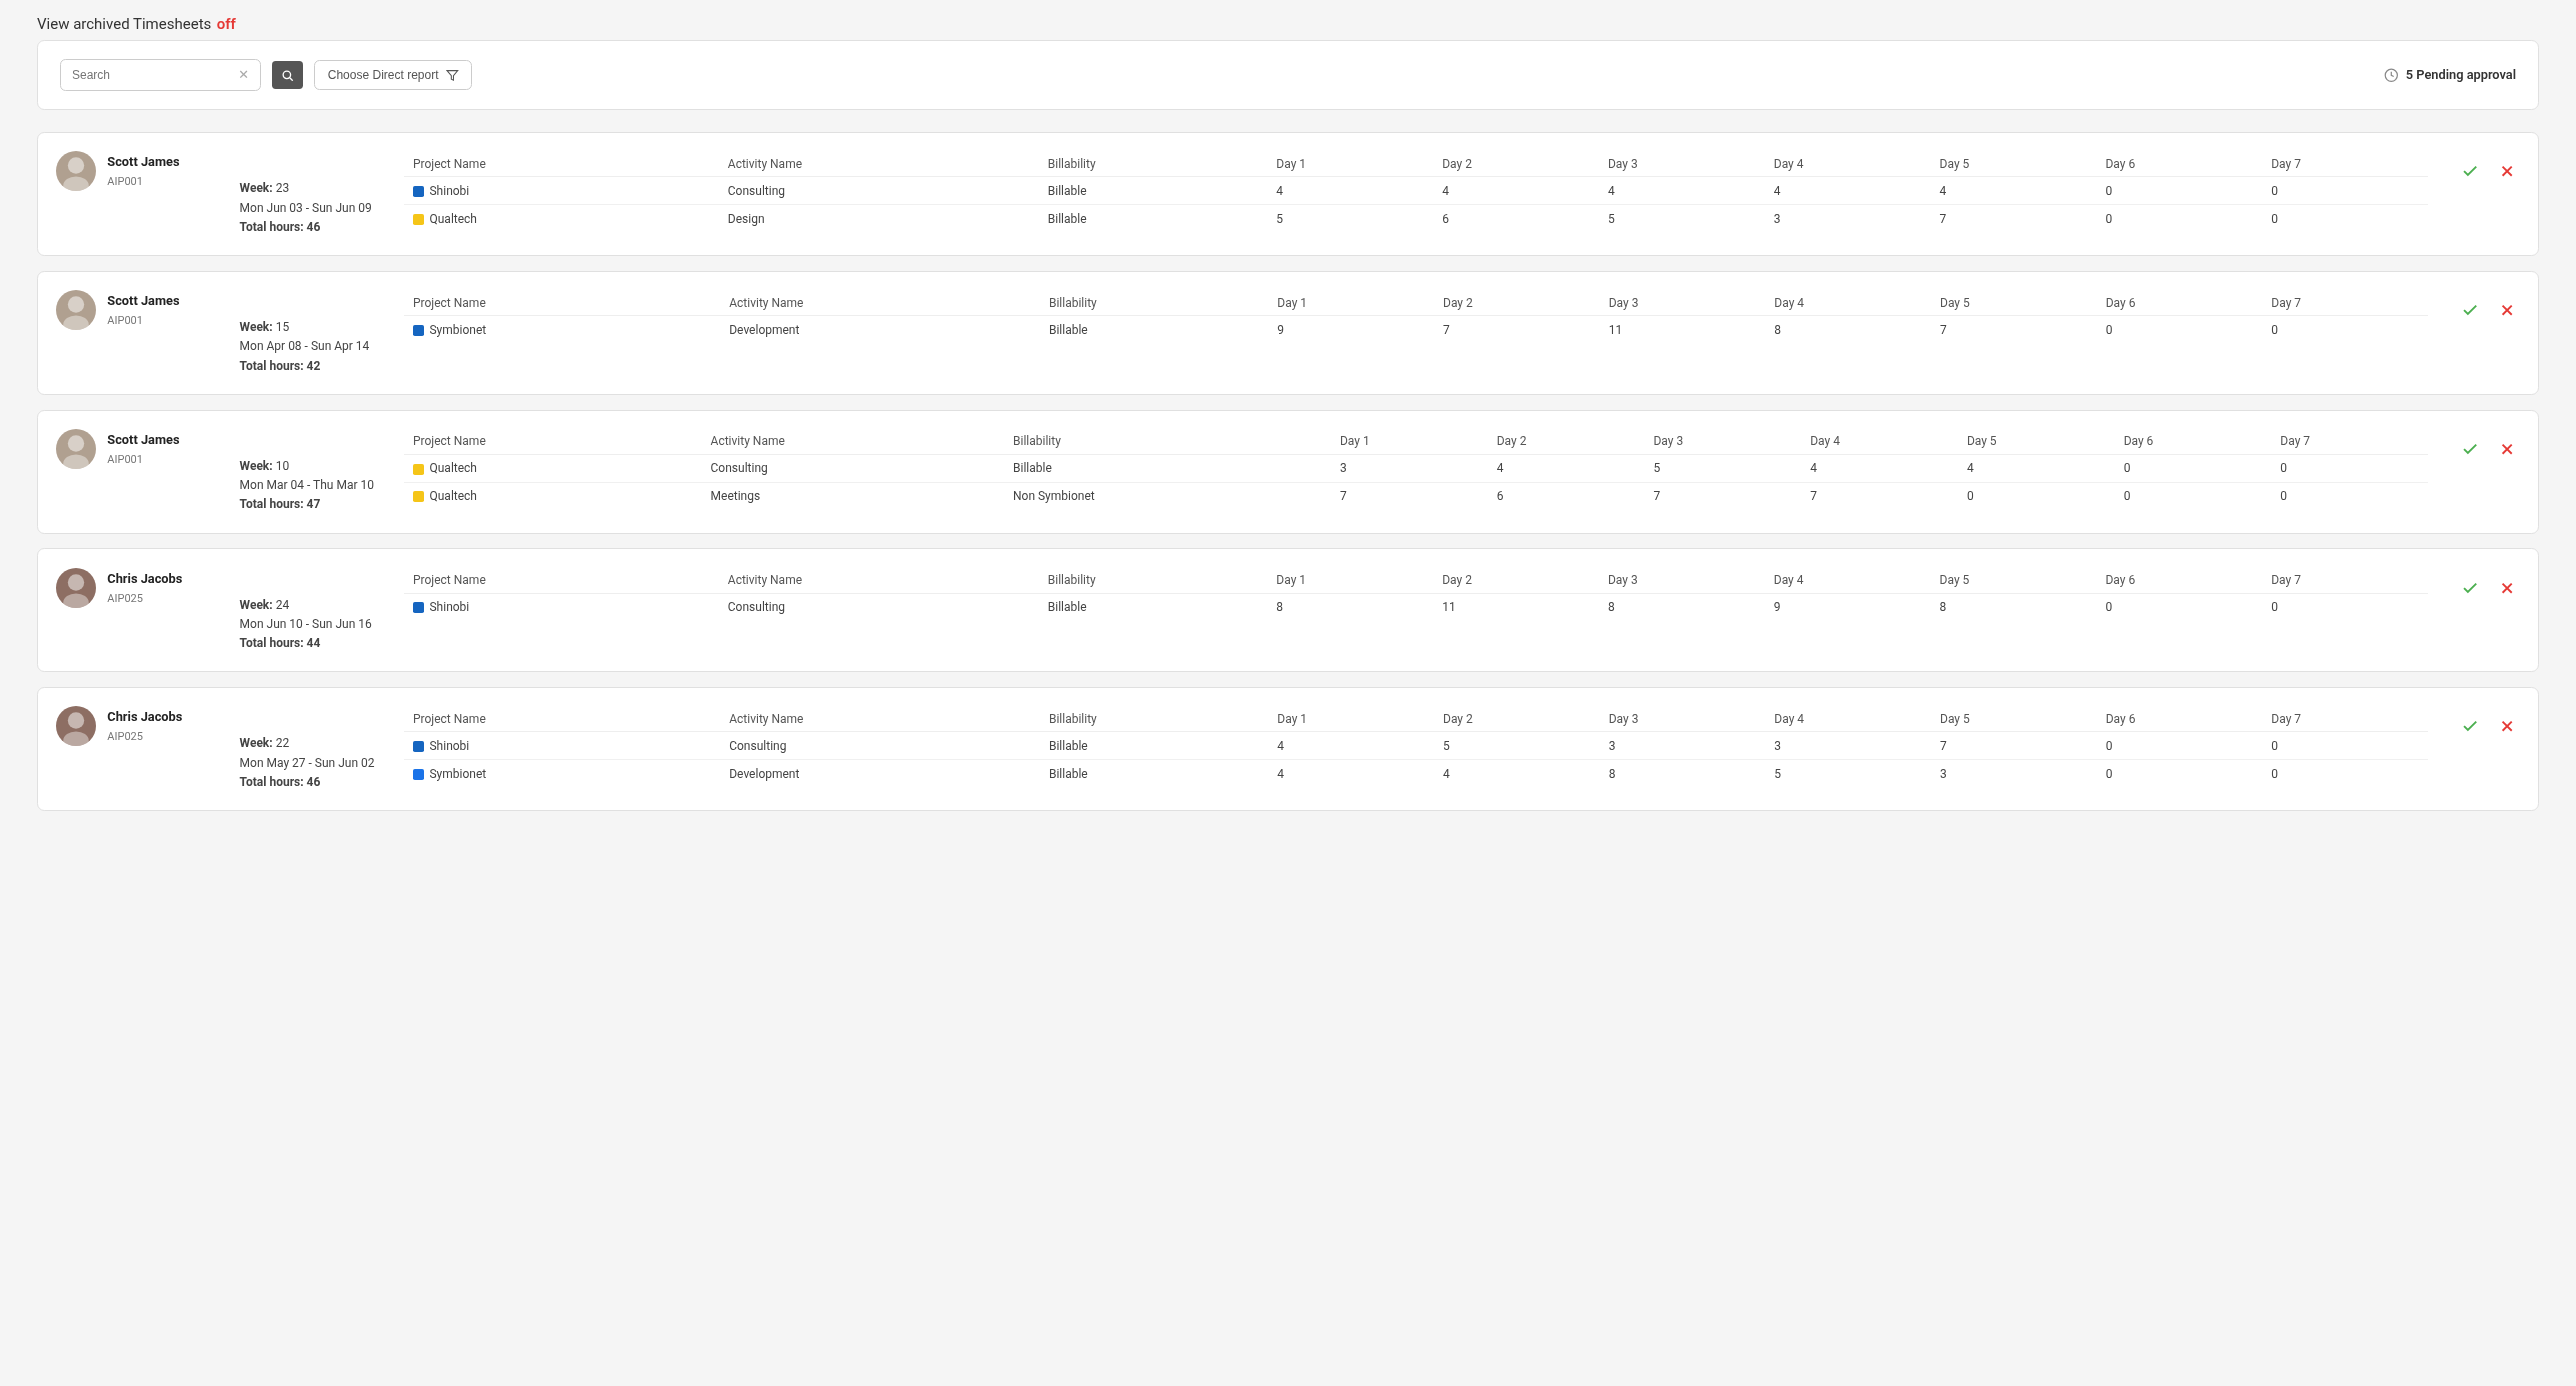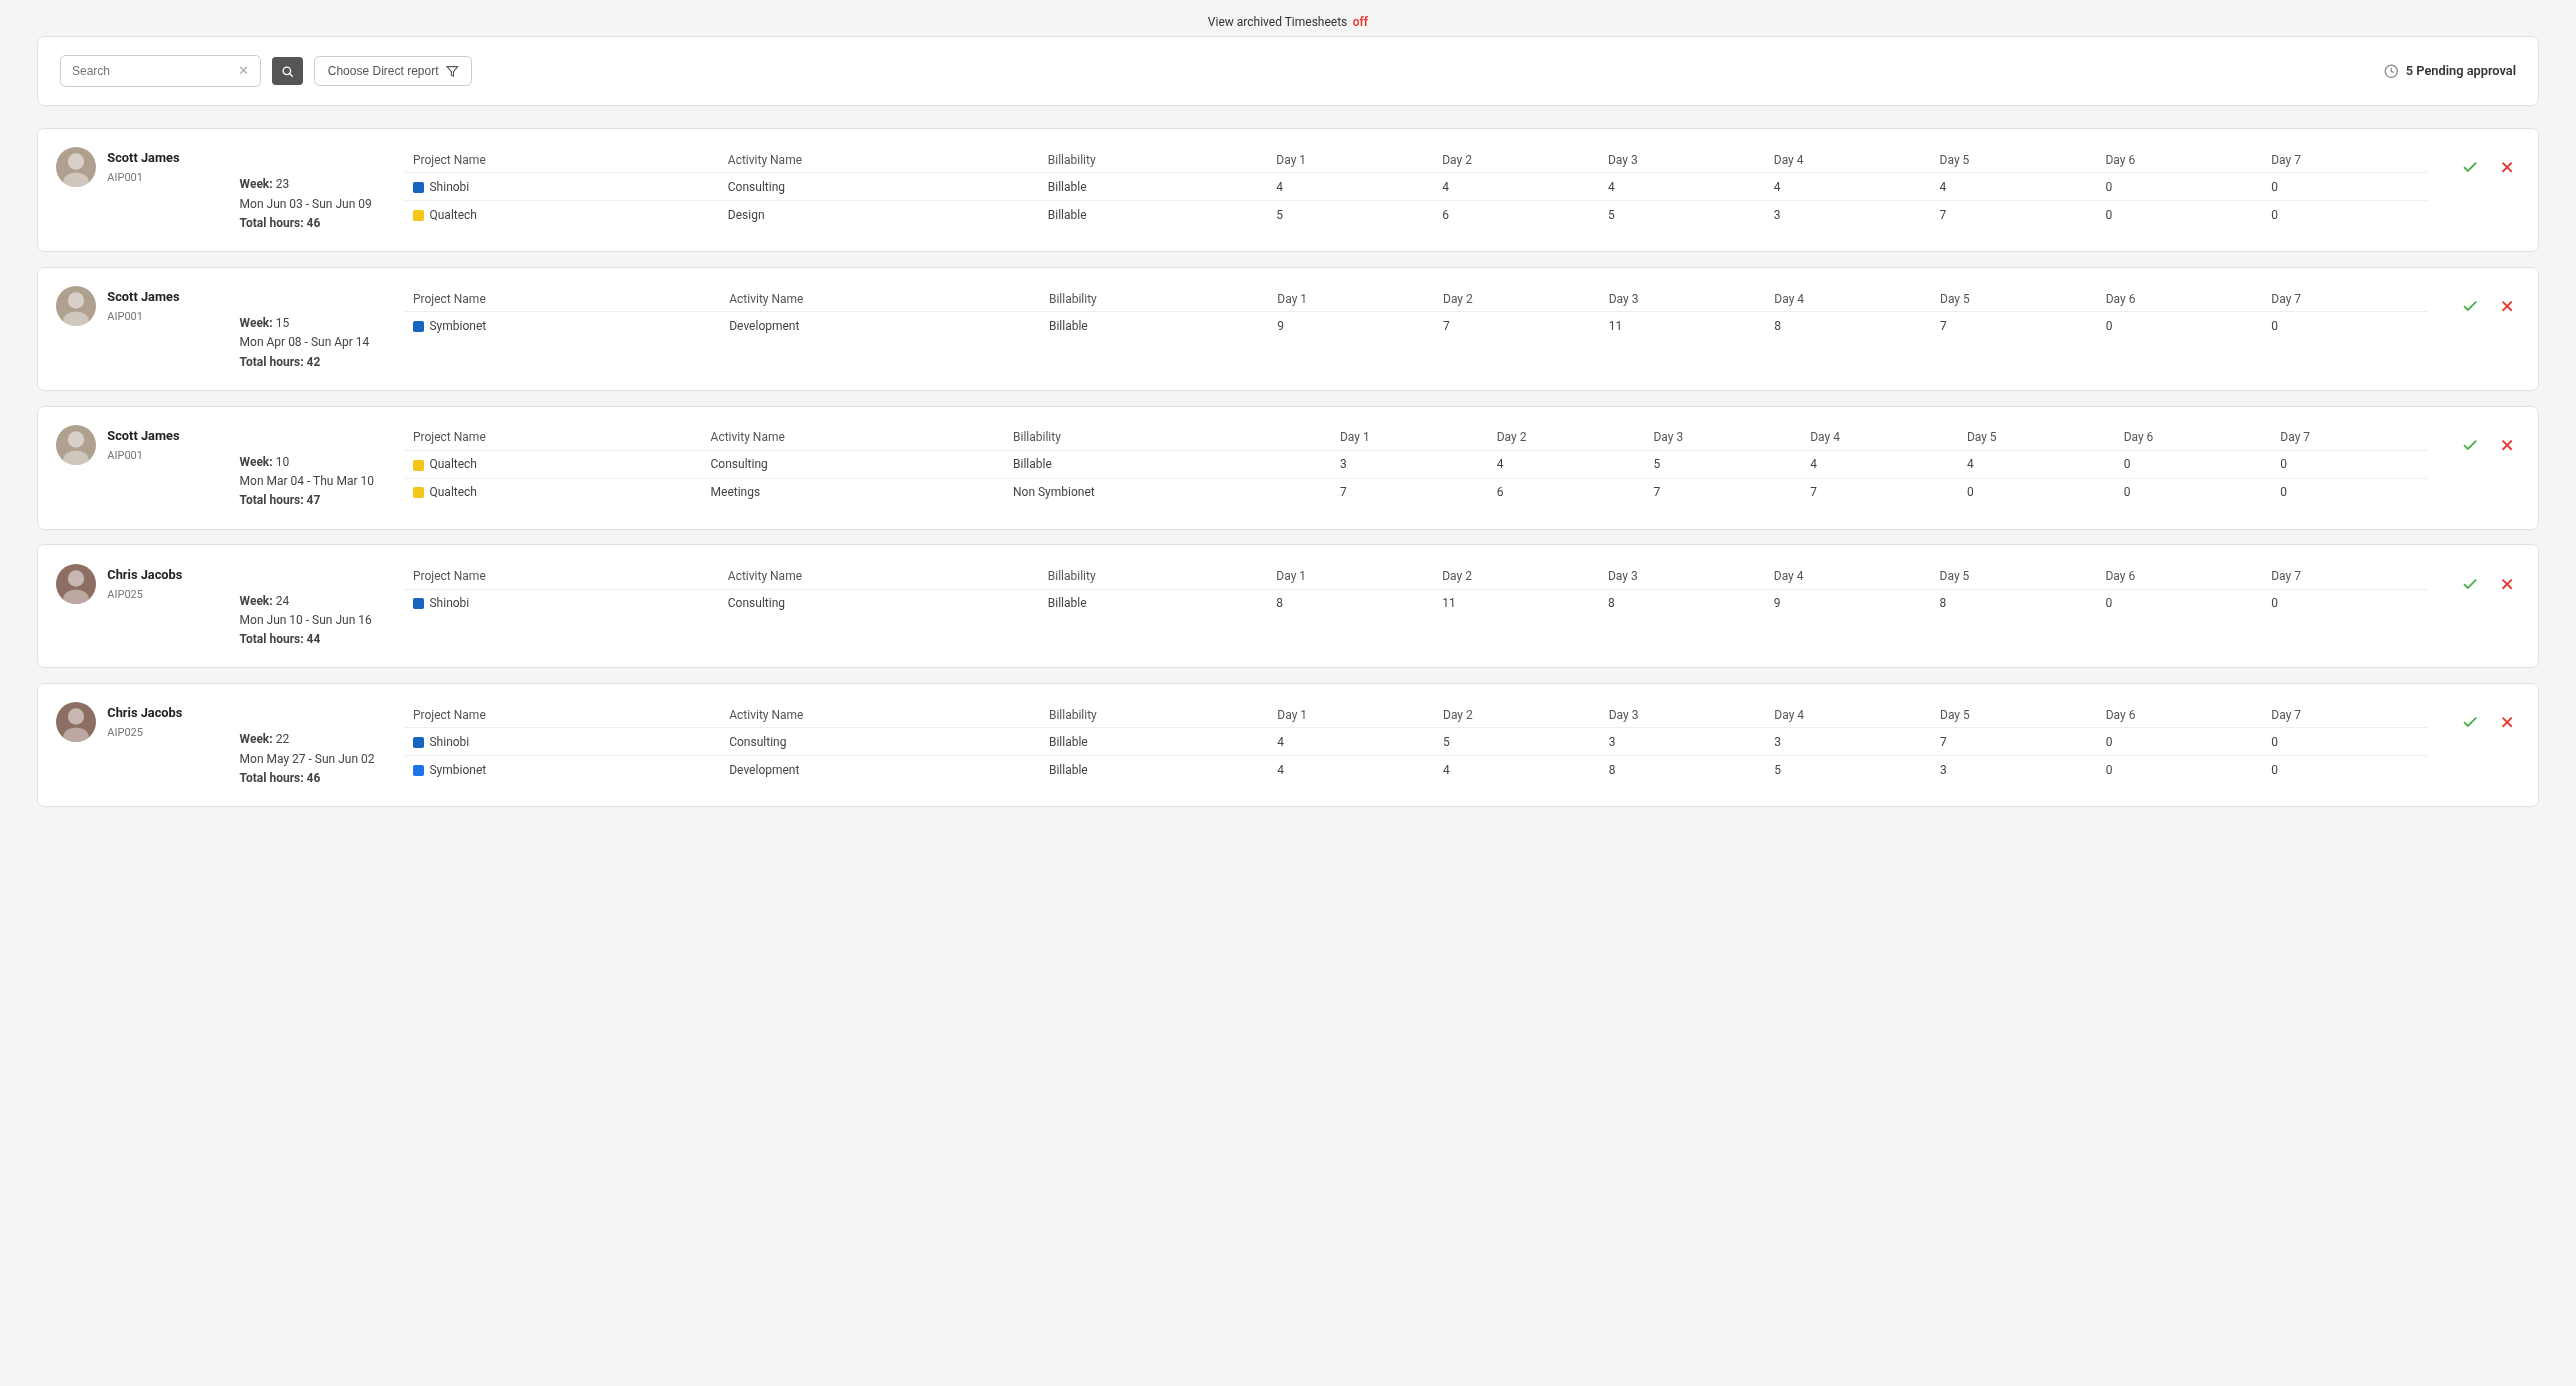--- a/index.html
+++ b/index.html
@@ -5,23 +5,23 @@
     * { box-sizing: border-box; margin: 0; padding: 0; }
     body {
       font-family: -apple-system, BlinkMacSystemFont, 'Segoe UI', Roboto, sans-serif;
       background: #f5f5f5;
       color: #333;
       font-size: 12px;
     }
 
     .top-bar {
       display: flex;
-      justify-content: center;
+      justify-content: flex-start;
       padding: 14.6px 37px 7.3px;
-      font-size: 12px;
+      font-size: 15px;
     }
 
     .archived-toggle {
       display: flex;
       align-items: center;
       gap: 5.5px;
     }
 
     .toggle-off {
       color: #e53935;

